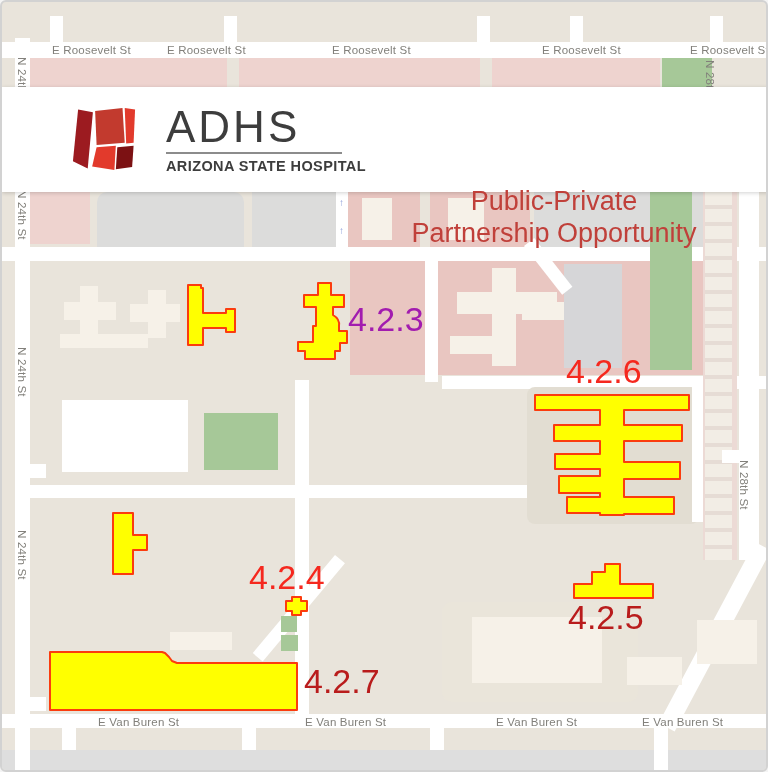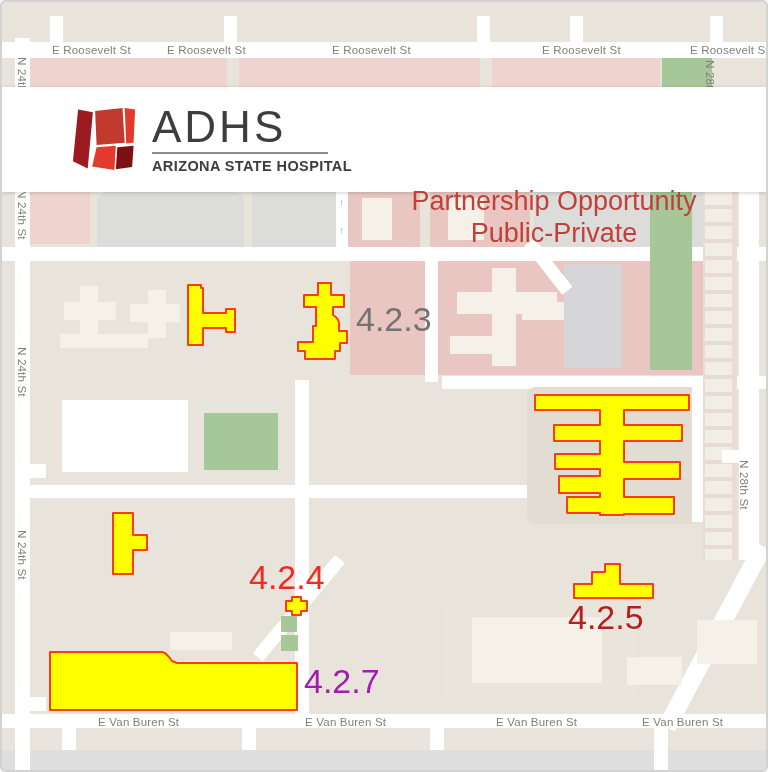--- a/index.html
+++ b/index.html
@@ -17,21 +17,21 @@
   .green{background:#a6c898;}
   .white{background:#ffffff;}
   .beige2{background:#e2ddd2;border-radius:8px;}
   .stlabel{color:#82807b;font-size:11.5px;white-space:nowrap;letter-spacing:.2px;}
   .vlabel{transform:rotate(90deg);transform-origin:left top;}
   .arrow{color:#8a9bd8;font-size:10px;line-height:10px;}
   
   #header{left:0;top:85px;width:768px;height:105px;background:#ffffff;
           box-shadow:0 1px 4px rgba(0,0,0,.18);z-index:30;}
   #logo-block{left:64px;top:10px;height:84px;display:flex;align-items:center;}
-  #adhs-text{margin-left:10px;}
+  #adhs-text{margin-left:24px;}
   #adhs-abbr{font-size:44px;font-weight:500;color:#3d3d3d;letter-spacing:3px;line-height:44px;}
   #adhs-divider{height:2px;background:#8c8c8c;margin:3px 0 4px 0;width:176px;}
   #adhs-name{font-size:14.5px;font-weight:bold;color:#3d3d3d;letter-spacing:.4px;white-space:nowrap;text-align:right;}
   #map-title{left:352px;top:98px;width:400px;text-align:center;
              font-size:27px;line-height:32px;}
   
   .hl-label{font-size:34px;line-height:34px;white-space:nowrap;z-index:20;}
   svg.hl-layer{left:0;top:0;z-index:15;}
   svg.hl-layer path{stroke-width:2;stroke-linejoin:round;}
   .rowhouses{background:#ecdad5;}
@@ -148,39 +148,40 @@
   <svg class="abs hl-layer" width="768" height="772" viewBox="0 0 768 772">
     <path d="M186,283 L199,283 L199,286 L201,286 L201,311 L224,311 L224,307 L233,307 L233,330 L224,330 L224,326 L201,326 L201,343 L186,343 Z" style="fill: rgb(255, 255, 0); stroke: rgb(251, 60, 14);"></path>
     <path d="M111,511 L131,511 L131,533 L145,533 L145,548 L131,548 L131,572 L111,572 Z" style="fill: rgb(255, 255, 0); stroke: rgb(251, 60, 14);"></path>
     <path d="M316,281 L329,281 L329,293 L342,293 L342,305 L331,305 L331,313 Q338,317 337,324 L337,329 L345,329 L345,341 L338,341 L338,349 L333,349 L333,357 L303,357 L303,349 L296,349 L296,340 L311,340 L311,324 L314,324 L314,305 L302,305 L302,293 L316,293 Z" style="fill: rgb(255, 255, 0); stroke: rgb(251, 60, 14);"></path>
     <path d="M284,599 L290,599 L290,595 L299,595 L299,599 L305,599 L305,609 L299,609 L299,613 L290,613 L290,609 L284,609 Z" style="fill: rgb(255, 255, 0); stroke: rgb(251, 60, 14);"></path>
     <path d="M603,562 L618,562 L618,582 L651,582 L651,596 L572,596 L572,582 L590,582 L590,570 L603,570 Z" style="fill: rgb(255, 255, 0); stroke: rgb(251, 60, 14);"></path>
     <path d="M533,393 L687,393 L687,408 L622,408 L622,423 L680,423 L680,439 L622,439 L622,460 L678,460 L678,477 L622,477 L622,495 L672,495 L672,512 L622,512 L622,513 L598,513 L598,511 L565,511 L565,495 L598,495 L598,491 L557,491 L557,474 L598,474 L598,467 L553,467 L553,452 L598,452 L598,439 L552,439 L552,423 L598,423 L598,408 L533,408 Z" style="fill: rgb(255, 255, 0); stroke: rgb(251, 60, 14);"></path>
     <path d="M48,650 L160,650 L163,651 L167,655 L170,659 L175,661 L295,661 L295,708 L48,708 Z" style="fill: rgb(255, 255, 0); stroke: rgb(251, 60, 14);"></path>
   </svg>
 
-  <div class="abs hl-label" style="left: 354px; top: 300px; color: #737373;">4.2.3</div>
+  <div class="abs hl-label" style="left: 346px; top: 300px; color: #a21caf;">4.2.3</div>
   <div class="abs hl-label" style="left: 247px; top: 558px; color: rgb(245, 40, 30);">4.2.4</div>
   <div class="abs hl-label" style="left: 566px; top: 598px; color: #b91c1c;">4.2.5</div>
-  <div class="abs hl-label" style="left: 302px; top: 662px; color: #a21caf; text-align: center;">4.2.7</div>
+  <div class="abs hl-label" style="left: 564px; top: 352px; color: rgb(245, 40, 30);">4.2.6</div>
+  <div class="abs hl-label" style="left: 302px; top: 662px; color: #b91c1c; text-align: center;">4.2.7</div>
 
   <div id="header" class="abs">
     <div id="logo-block" class="abs">
       <svg width="76" height="74" viewBox="0 0 100 100">
         <path d="M15,10 L35,14 L28,90 L8,80 Z" fill="#9c1b20"></path>
         <path d="M38,12 L75,8 L78,55 L40,58 Z" fill="#c23a2e"></path>
         <path d="M40,61 L66,59 L64,92 L34,87 Z" fill="#e23a2c"></path>
         <path d="M68,61 L90,59 L88,88 L66,91 Z" fill="#7c1113"></path>
         <path d="M78,8 L92,10 L90,55 L80,56 Z" fill="#e23a2c"></path>
       </svg>
       <div id="adhs-text">
         <div id="adhs-abbr">ADHS</div>
         <div id="adhs-divider"></div>
         <div id="adhs-name">ARIZONA STATE HOSPITAL</div>
       </div>
     </div>
     <div id="map-title" class="abs" style="color: rgb(192, 64, 58);">
+      <div>Public-Private</div>
       <div>Partnership Opportunity</div>
-      <div>Public-Private</div>
     </div>
   </div>
 
 </div>
 
 </body></html>

